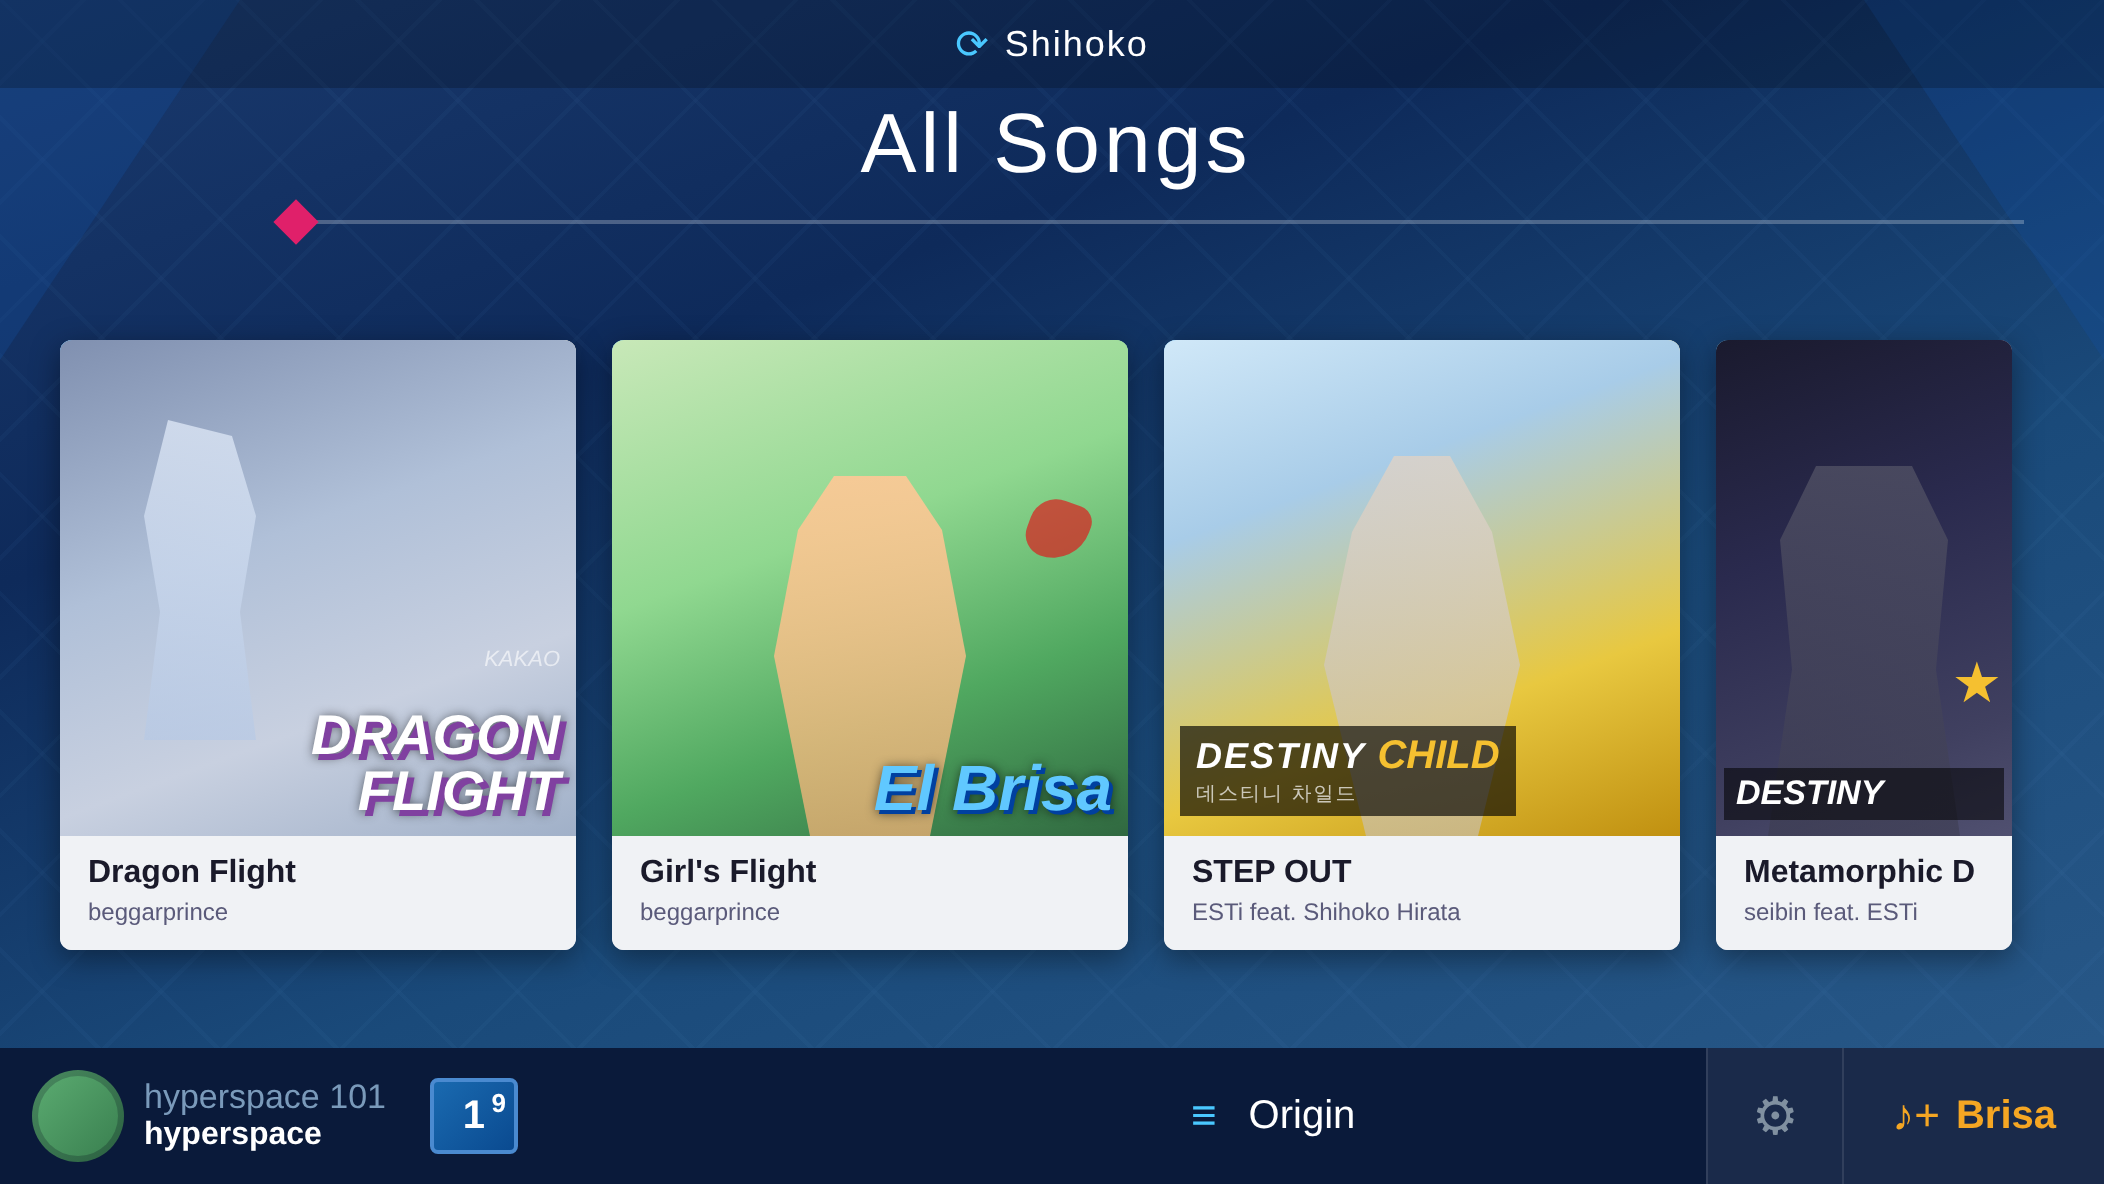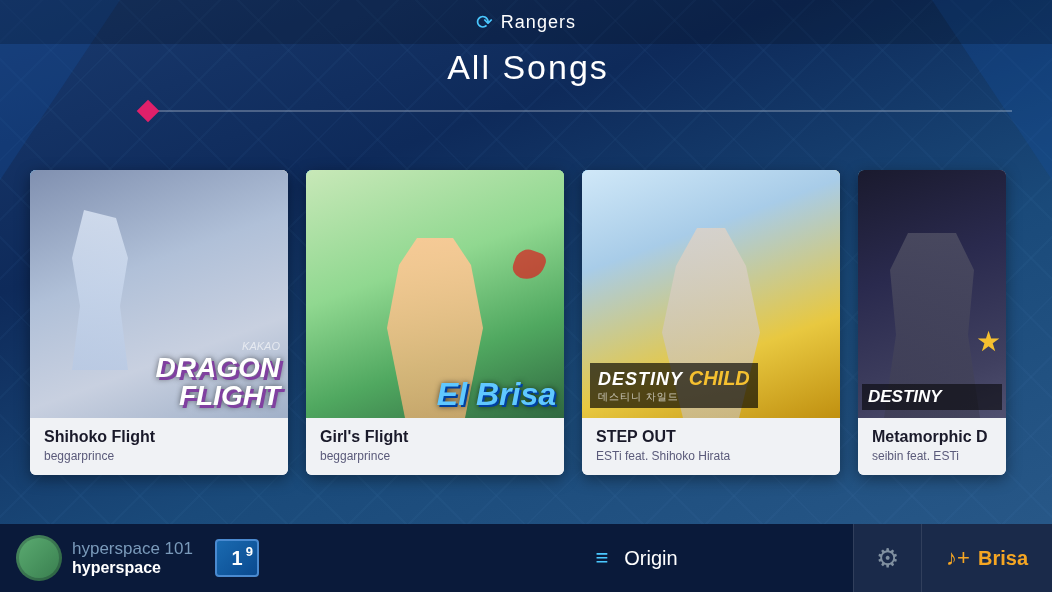--- a/index.html
+++ b/index.html
@@ -48,21 +48,21 @@
     }
 
     
     .page-title {
       position: absolute;
       top: 48px;
       left: 4px;
       right: 0;
       text-align: center;
       color: #fff;
-      font-size: 34px;
+      font-size: 42px;
       font-weight: 300;
       letter-spacing: 2px;
     }
 
     
     .slider-bar {
       position: absolute;
       top: 110px;
       left: 140px;
       right: 40px;
@@ -349,21 +349,21 @@
   </style>
 </head>
 <body>
 
 <div class="bg-pattern"></div>
 <div class="deco-tri-left"></div>
 <div class="deco-tri-right"></div>
 
 <div class="top-bar">
   <span class="category-icon">⟳</span>
-  <span class="category-label">Rangers</span>
+  <span class="category-label">Shihoko</span>
 </div>
 
 <h1 class="page-title">All Songs</h1>
 
 <div class="slider-bar">
   <div class="slider-diamond"></div>
 </div>
 
 <div class="cards-container">
 
@@ -372,30 +372,30 @@
       <div class="diff-badges">
         <div class="diff-badge diff-1">1</div>
         <div class="diff-badge diff-2">3</div>
         <div class="diff-badge diff-3">6</div>
       </div>
       <div class="card-img-dragon">
 
         <div style="position:absolute;inset:0;background:linear-gradient(160deg,#8090b0 0%,#b0c0d8 40%,#c8d0e0 70%,#a0b0c8 100%);"></div>
         <div style="position:absolute;bottom:0;right:0;left:0;top:28px;display:flex;align-items:flex-end;justify-content:flex-end;padding:8px;">
           <div style="background:rgba(0,0,0,0.0);text-align:right;">
-            <div style="font-size:11px;color:rgba(255,255,255,0.6);font-style:italic;margin-bottom:2px;">KAKAO</div>
+            <div style="font-size:11px;color:rgba(255,255,255,0.6);font-style:italic;margin-bottom:18px;">KAKAO</div>
             <div class="game-logo logo-dragon">DRAGON<br>FLIGHT</div>
           </div>
         </div>
 
         <div style="position:absolute;top:40px;left:30px;width:80px;height:160px;background:linear-gradient(180deg,rgba(220,230,245,0.8),rgba(180,200,230,0.6));clip-path:polygon(30% 0%,70% 5%,85% 30%,75% 60%,85% 100%,15% 100%,25% 60%,15% 30%)"></div>
       </div>
     </div>
     <div class="card-info">
-      <div class="card-title">Shihoko Flight</div>
+      <div class="card-title">Dragon Flight</div>
       <div class="card-artist">beggarprince</div>
     </div>
   </div>
 
   <div class="song-card">
     <div class="card-image">
       <div class="diff-badges">
         <div class="diff-badge diff-1">3</div>
         <div class="diff-badge diff-2">5</div>
         <div class="diff-badge diff-3">6</div>

